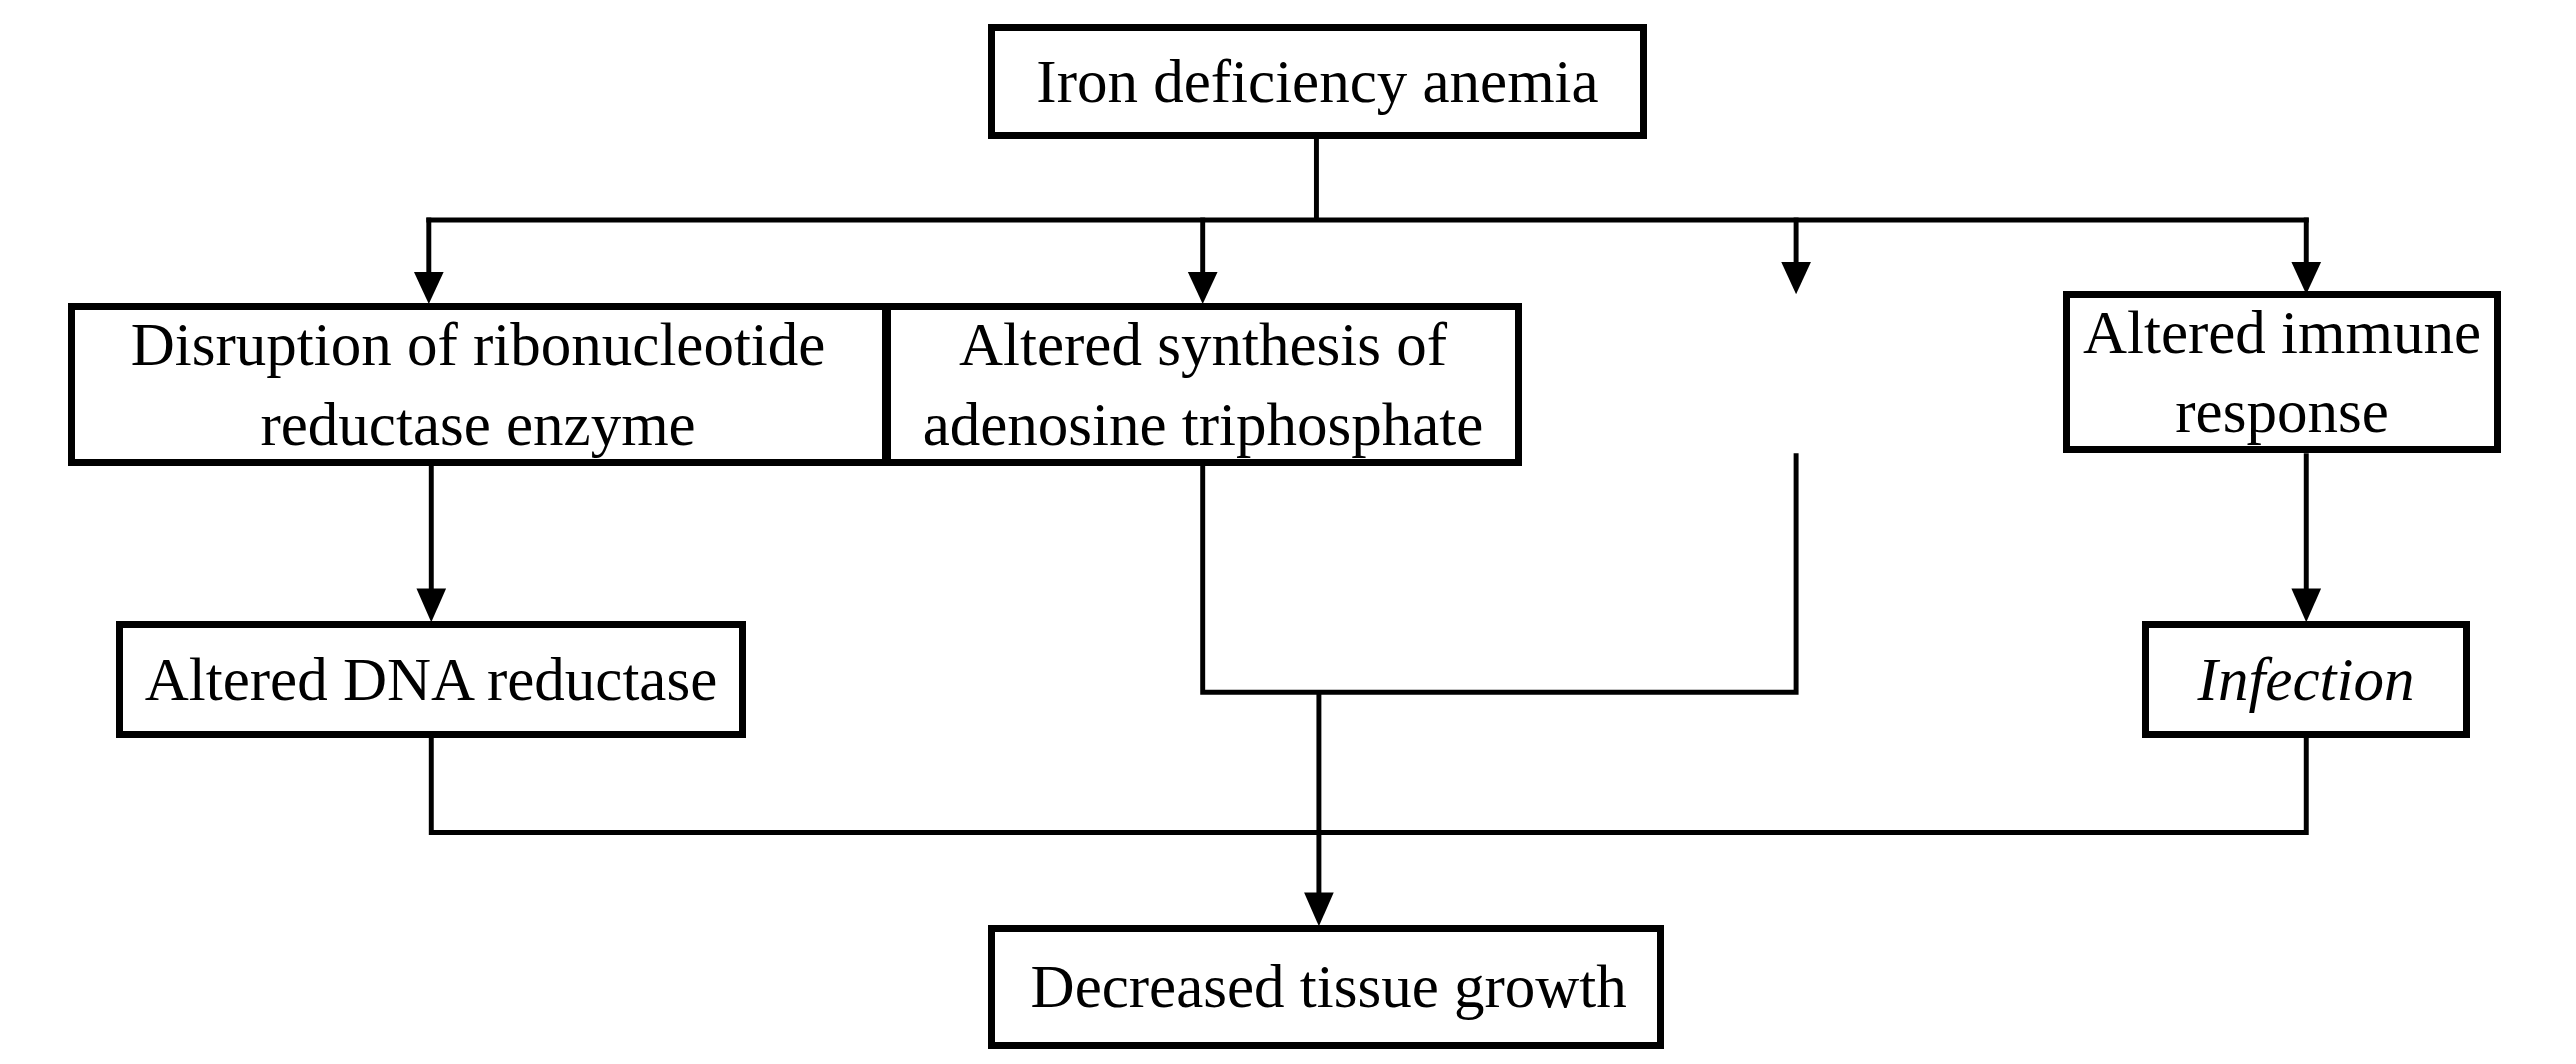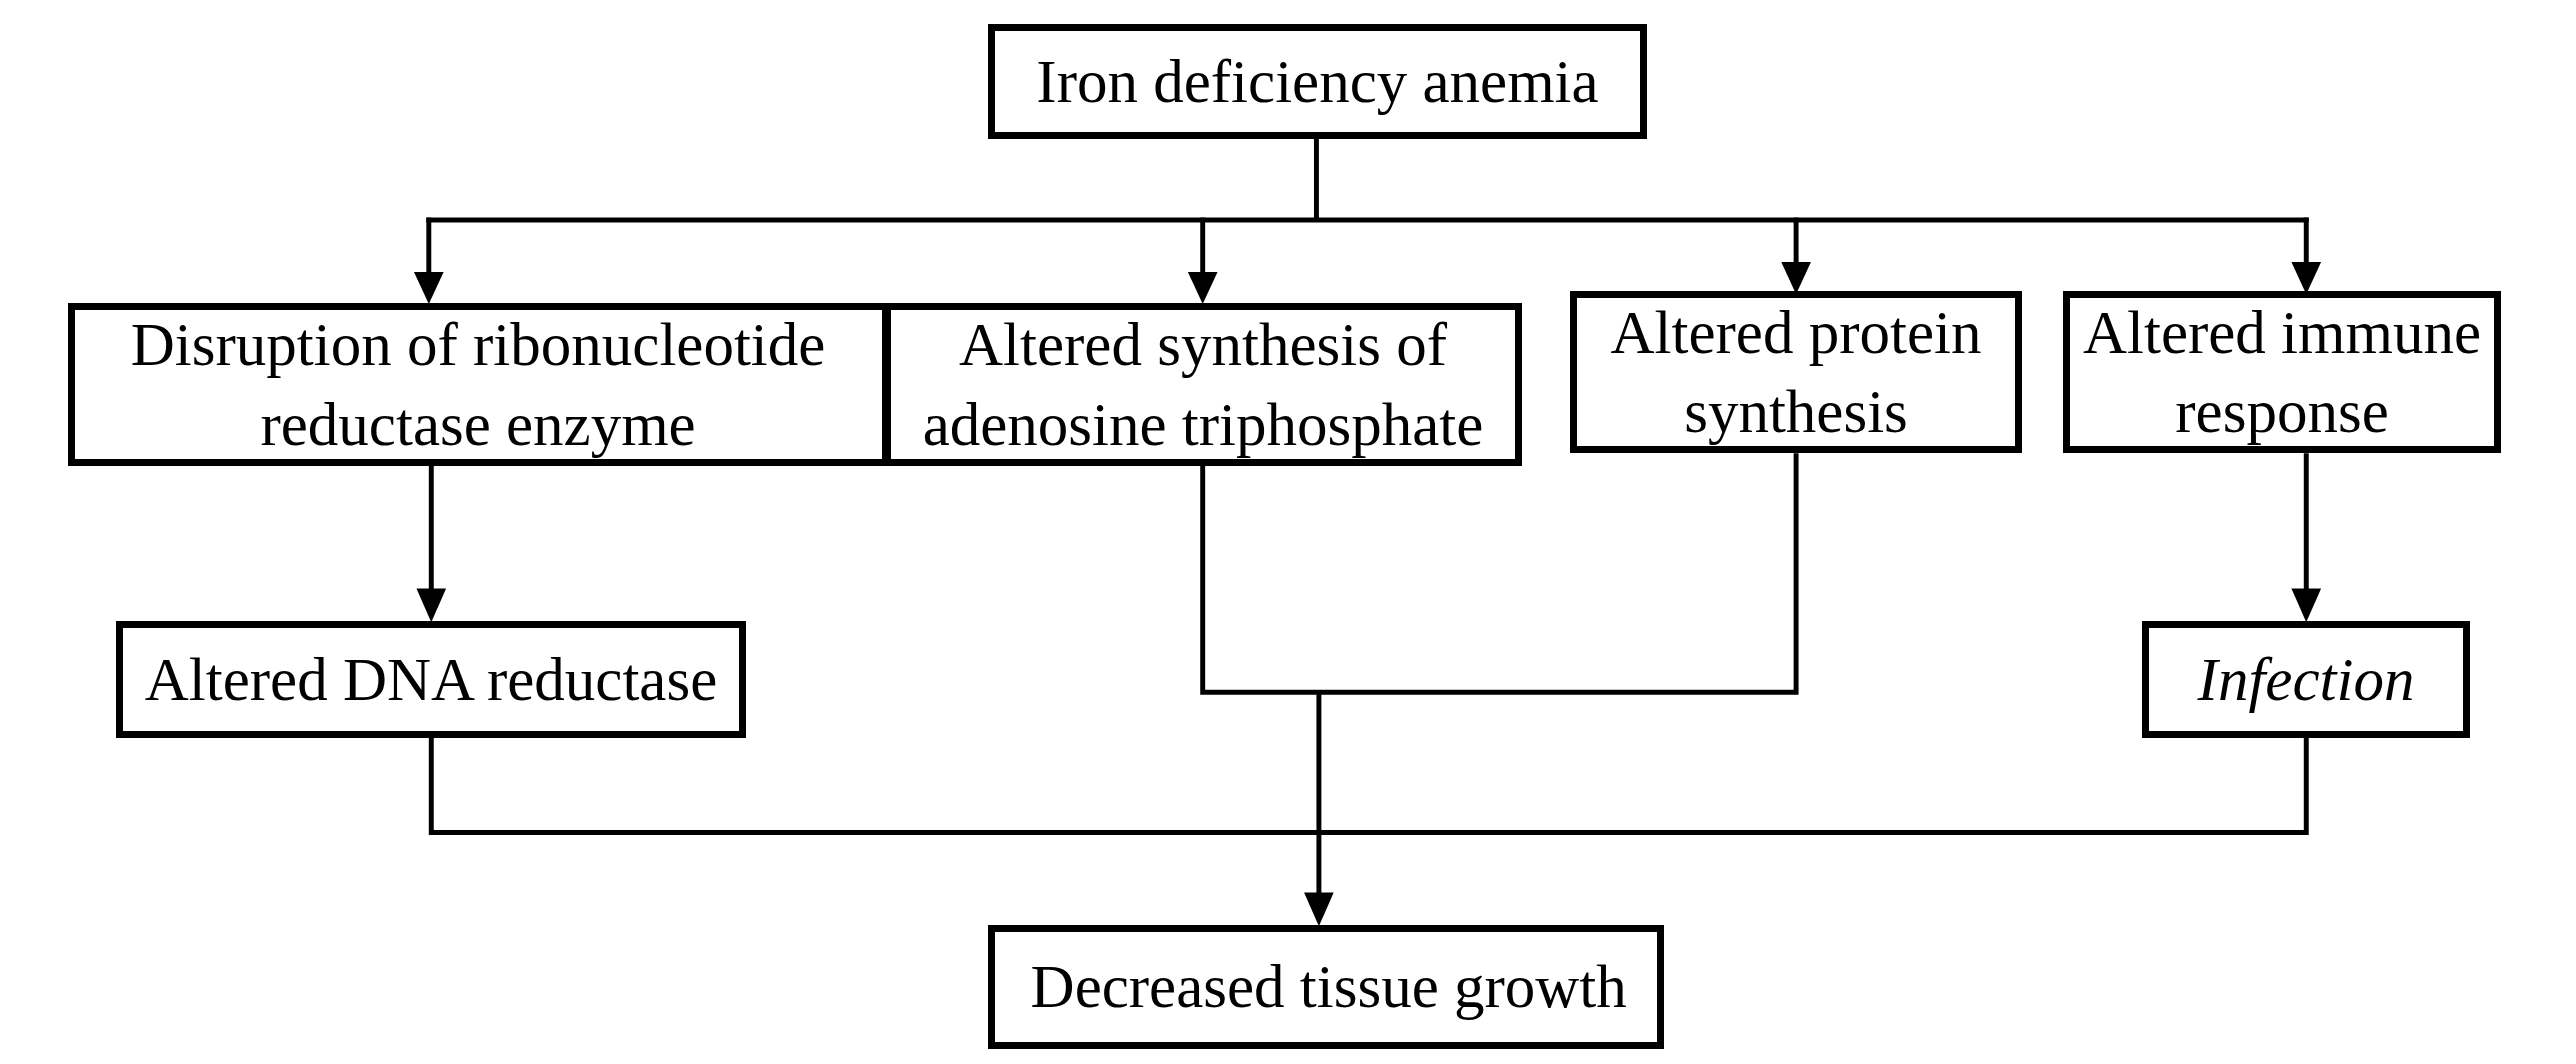--- a/index.html
+++ b/index.html
@@ -92,23 +92,20 @@
   </div>
 
   <div class="node" style="left:20.6px; top:303px; width:821px; height:163px;margin-left:47px;">
     <span>Disruption of ribonucleotide reductase enzyme</span>
   </div>
 
   <div class="node" style="left:884px; top:303px; width:638px; height:163px;">
     <span>Altered synthesis of adenosine triphosphate</span>
   </div>
 
-  <div class="node" style="left:1570px; top:291px; width:452px; height:162px;">
-    <span>Altered protein synthesis</span>
-  </div>
 
   <div class="node" style="left:2063px; top:291px; width:438px; height:162px;">
     <span>Altered immune response</span>
   </div>
 
   <div class="node" style="left:116px; top:621px; width:630px; height:117px;">
     <span>Altered DNA reductase</span>
   </div>
 
   <div class="node" style="left:2142px; top:621px; width:328px; height:117px;font-style:italic;">

